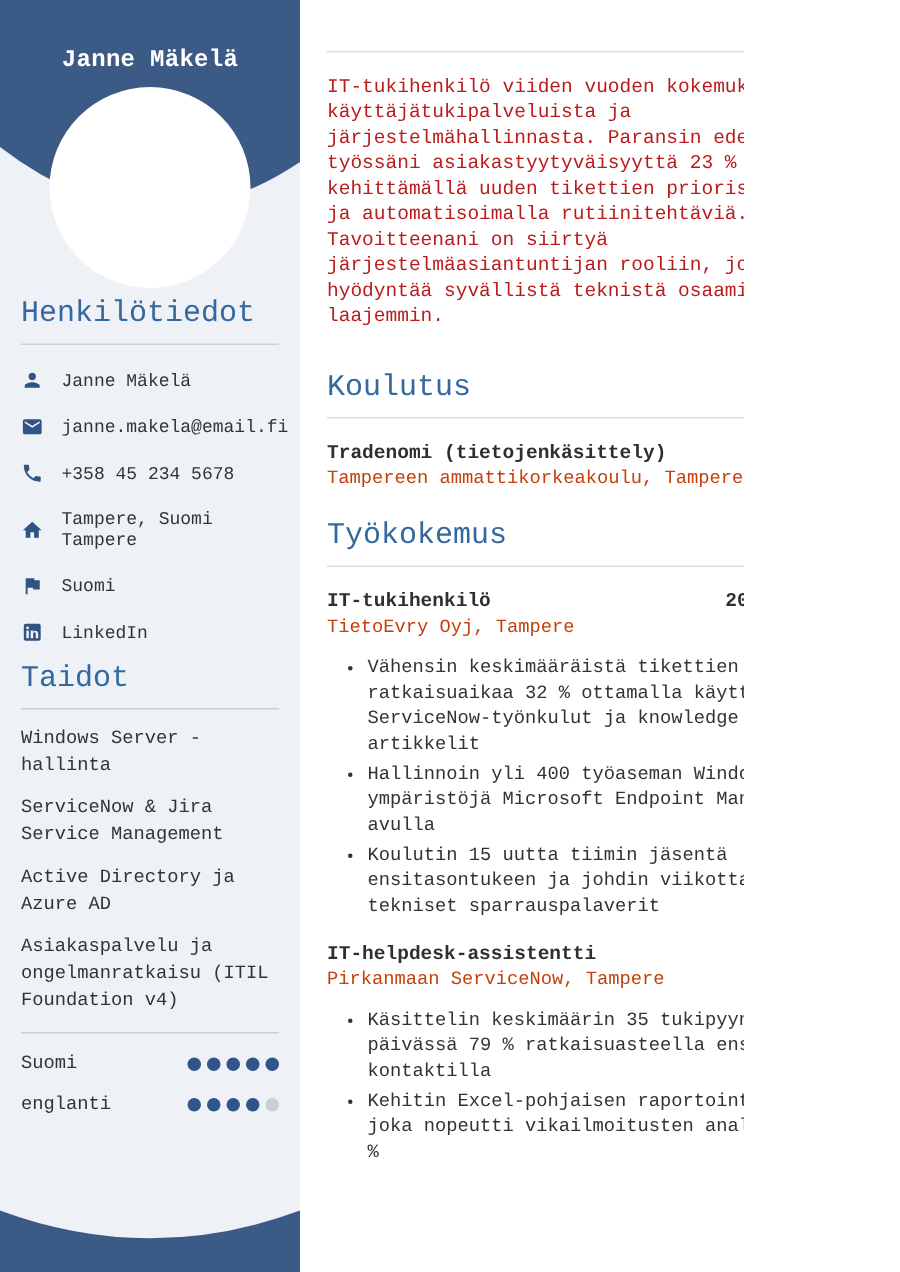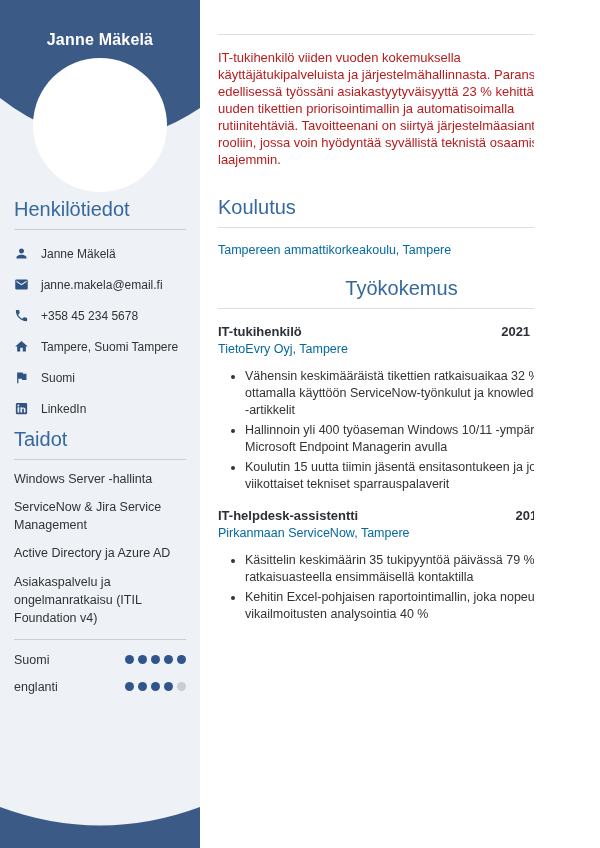--- a/index.html
+++ b/index.html
@@ -1,17 +1,17 @@
 <!DOCTYPE html>
 <html><head>
 <meta charset="utf-8">
 <style>
   html,body{margin:0;padding:0;background:#ffffff;}
   .page{position:relative;width:496px;height:848px;overflow:hidden;background:#ffffff;
-        font-family:Liberation Sans, sans-serif;color:#333;padding-left:38px;}
+        font-family:Liberation Mono, monospace;color:#333;}
 
   
   .sidebar{position:absolute;top:0;left:0;width:200px;height:848px;background:#eef1f6;}
   .sidebar svg.bgshape{position:absolute;left:0;display:block;}
   .svg-top{top:0;}
   .svg-bottom{bottom:0;}
   .photo{position:absolute;top:58px;left:33px;width:134px;height:134px;border-radius:50%;background:#ffffff;}
   .name{position:absolute;top:31px;left:0;width:200px;text-align:center;color:#ffffff;
         font-size:16px;font-weight:700;letter-spacing:.2px;}
 
@@ -33,26 +33,26 @@
   .ldots{display:flex;gap:4px;}
   .dot{width:9px;height:9px;border-radius:50%;}
   .dot.filled{background:#31548a;}
   .dot.empty{background:#c9cdd4;}
 
   
   .main{position:absolute;left:218px;top:0;width:367px;padding-top:26px;}
   .summary{font-size:13px;line-height:17px;color:#b91c1c;margin:14px 0 0;}
   .main-sec h2{margin-top:0;}
   .sec-koulutus h2{margin-top:28px;}
-  .sec-tyokokemus h2{margin-top:20px;text-align:center;}
+  .sec-tyokokemus h2{margin-top:20px;}
   .entry{margin-top:15px;}
   .entry-head{display:flex;justify-content:space-between;align-items:baseline;
               font-size:13px;font-weight:700;color:#2c3034;}
   .edates{white-space:nowrap;}
-  .elink{font-size:12.5px;color:#0369a1;margin-top:3px;}
+  .elink{font-size:12.5px;color:#c2410c;margin-top:3px;}
   .ebullets{margin:12px 0 0;padding-left:27px;font-size:12.5px;line-height:17px;color:#333;}
   .ebullets li{margin:0 0 3px;}
 </style>
 </head>
 <body>
 
 <div class="page">
 
   <aside class="sidebar">
     <svg class="bgshape svg-top" width="200" height="175" viewBox="0 0 200 175">
@@ -175,20 +175,24 @@
     <section class="main-sec sec-summary">
       <div class="divider"></div>
       <p class="summary">IT-tukihenkilö viiden vuoden kokemuksella käyttäjätukipalveluista ja järjestelmähallinnasta. Paransin edellisessä työssäni asiakastyytyväisyyttä 23 % kehittämällä uuden tikettien priorisointimallin ja automatisoimalla rutiinitehtäviä. Tavoitteenani on siirtyä järjestelmäasiantuntijan rooliin, jossa voin hyödyntää syvällistä teknistä osaamistani laajemmin.</p>
     </section>
 
     <section class="main-sec sec-koulutus">
       <h2>Koulutus</h2>
       <div class="divider"></div>
       <div id="education">
   <div class="entry">
+    <div class="entry-head">
+      <span class="etitle">Tradenomi (tietojenkäsittely)</span>
+      <span class="edates">2019 - 2019</span>
+    </div>
     <div class="elink">Tampereen ammattikorkeakoulu, Tampere</div>
   </div>
 </div>
     </section>
 
     <section class="main-sec sec-tyokokemus">
       <h2>Työkokemus</h2>
       <div class="divider"></div>
       <div id="experience">
   <div class="entry">

